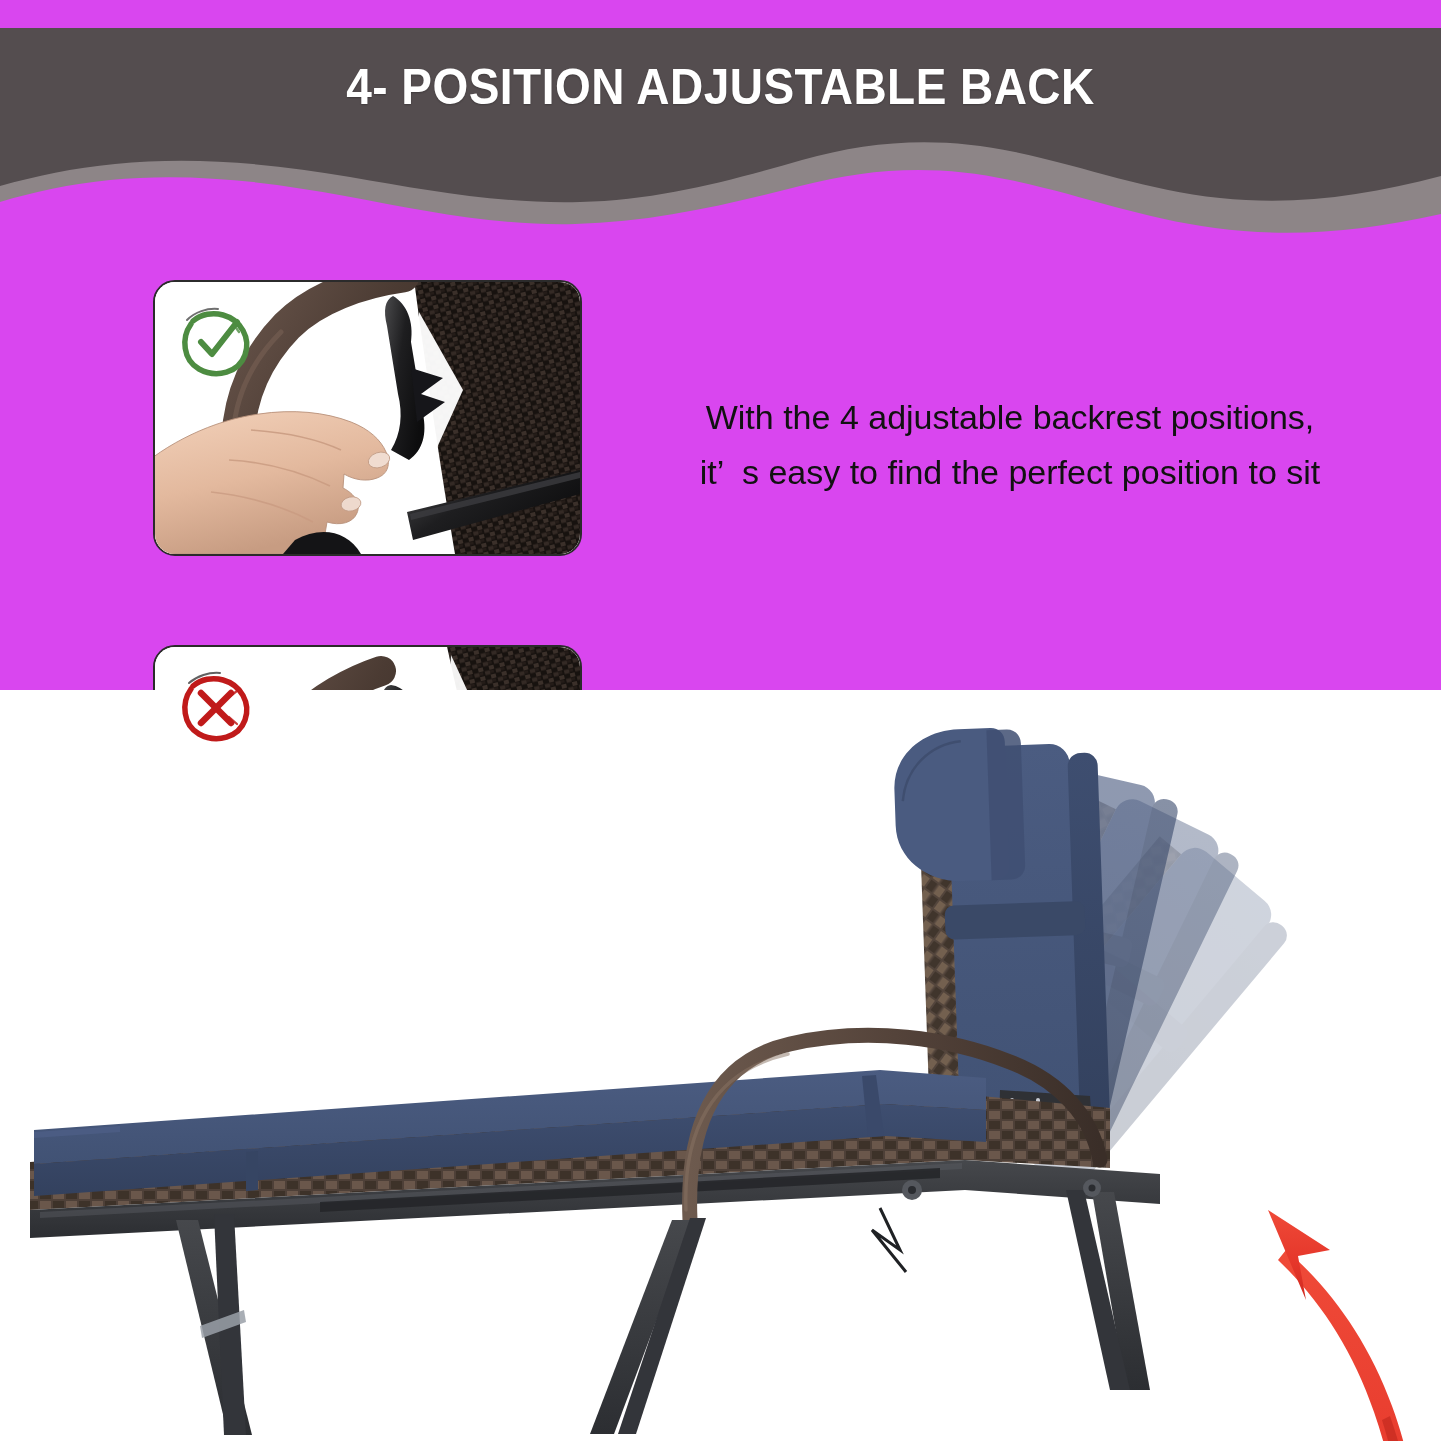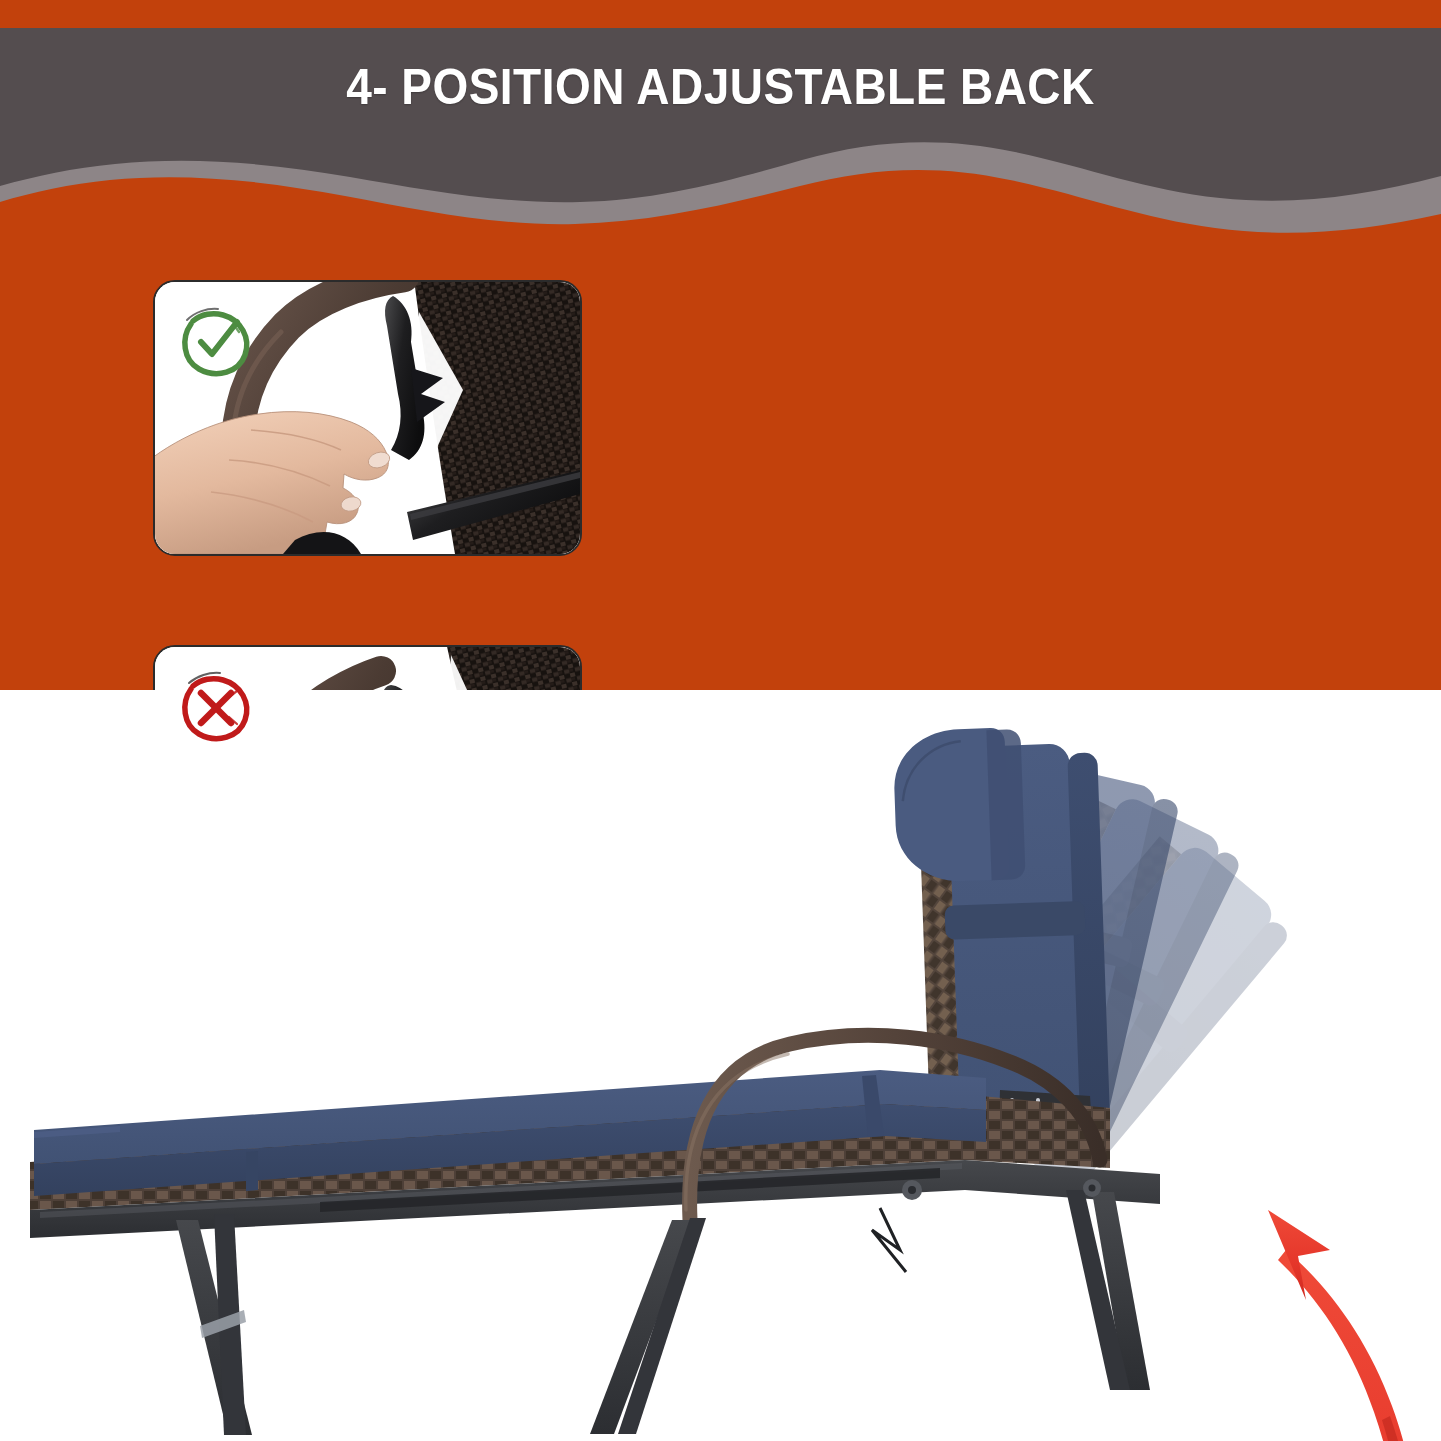--- a/index.html
+++ b/index.html
@@ -4,21 +4,21 @@
 <style>
   html, body {
     margin: 0;
     padding: 0;
     background: #ffffff;
   }
   #page {
     position: relative;
     width: 1441px;
     height: 1441px;
-    background: #c2410c;
+    background: #d946ef;
     overflow: hidden;
     font-family: "Liberation Sans", sans-serif;
   }
 
   
   #header-banner {
     position: absolute;
     left: 0;
     top: 0;
     width: 1441px;
@@ -272,20 +272,22 @@
         <path d="M12,16 C20,9 32,5 43,6" fill="none" stroke="#3a3a3a" stroke-width="2" stroke-linecap="round" opacity="0.8"></path>
         <path d="M24,26 L54,56" fill="none" stroke="#c01a1a" stroke-width="6.5" stroke-linecap="round"></path>
         <path d="M54,26 L24,56" fill="none" stroke="#c01a1a" stroke-width="6.5" stroke-linecap="round"></path>
         <path d="M52,30 L60,24" fill="none" stroke="#c01a1a" stroke-width="2.2" stroke-linecap="round" opacity="0.85"></path>
         <path d="M52,50 L60,57" fill="none" stroke="#c01a1a" stroke-width="2.2" stroke-linecap="round" opacity="0.85"></path>
       </svg>
     </div>
   </div>
 
   <div id="description-block">
+    <span class="line">With the 4 adjustable backrest positions,</span>
+    <span class="line">it’  s easy to find the perfect position to sit</span>
   </div>
 
   <div id="product-illustration">
     <svg viewBox="0 0 1441 751" preserveAspectRatio="none">
       <defs>
         <linearGradient id="cushTop" x1="0" y1="0" x2="0" y2="1">
           <stop offset="0%" stop-color="#4b5c81"></stop>
           <stop offset="100%" stop-color="#415274"></stop>
         </linearGradient>
         <linearGradient id="cushSide" x1="0" y1="0" x2="0" y2="1">

